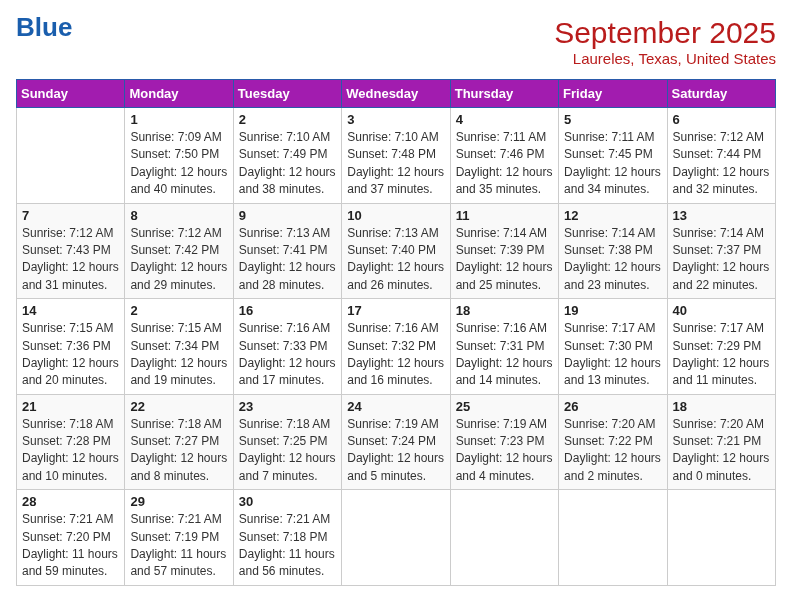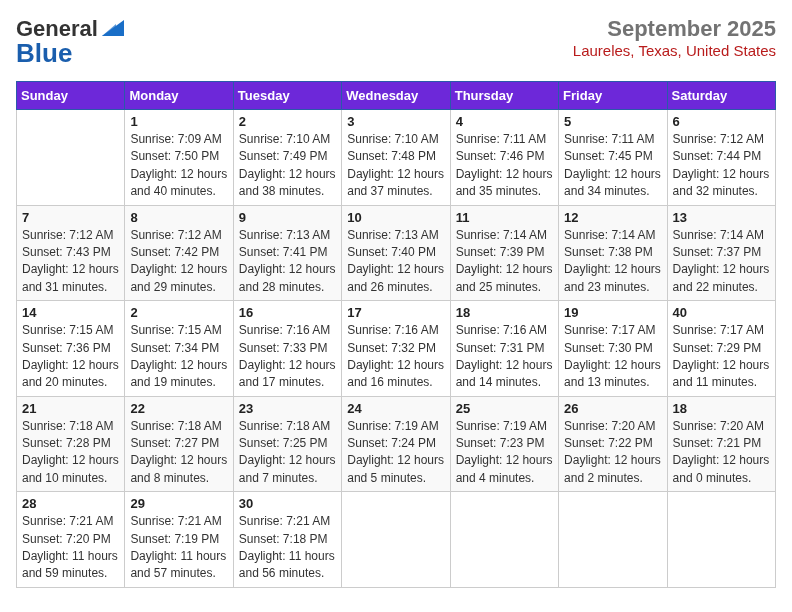--- a/index.html
+++ b/index.html
@@ -23,35 +23,35 @@
     }
     .logo-row {
       display: flex;
       align-items: center;
       gap: 2px;
     }
     .title-block {
       text-align: right;
     }
     .month-title {
-      font-size: 22px;
-      color: #737373;
-      font-weight: bold;
+      font-size: 30px;
+      color: #b91c1c;
+      font-weight: normal;
     }
     .location-title {
       font-size: 15px;
       color: #b91c1c;
     }
     table {
       width: 100%;
       border-collapse: collapse;
       font-size: 11px;
     }
     thead tr th {
-      background-color: #6d28d9;
+      background-color: #a21caf;
       color: #fff;
       padding: 6px 4px;
       text-align: left;
       font-size: 13px;
       font-weight: bold;
       border: 1px solid #2a5aaa;
     }
     tbody tr td {
       vertical-align: top;
       padding: 4px 5px;
@@ -77,27 +77,20 @@
     }
     .empty-cell {
       background: #fff;
     }
   </style>
 </head>
 <body>
 
 <div class="header">
   <div class="logo">
-    <div class="logo-row">
-      <span style="font-size:22px;font-weight:bold;color:#333;">General</span>
-      <svg width="22" height="16" viewBox="0 0 22 16" style="margin-left:2px;margin-bottom:2px;">
-        <polygon points="0,16 22,0 22,16" fill="#1a6ec7"></polygon>
-        <polygon points="0,16 14,4 14,16" fill="#1a6ec7" opacity="0.7"></polygon>
-      </svg>
-    </div>
     <span style="font-size:26px;font-weight:bold;color:#1a5ead;margin-top:-4px;">Blue</span>
   </div>
   <div class="title-block">
     <div class="month-title">September 2025</div>
     <div class="location-title">Laureles, Texas, United States</div>
   </div>
 </div>
 
 <table>
   <thead>

